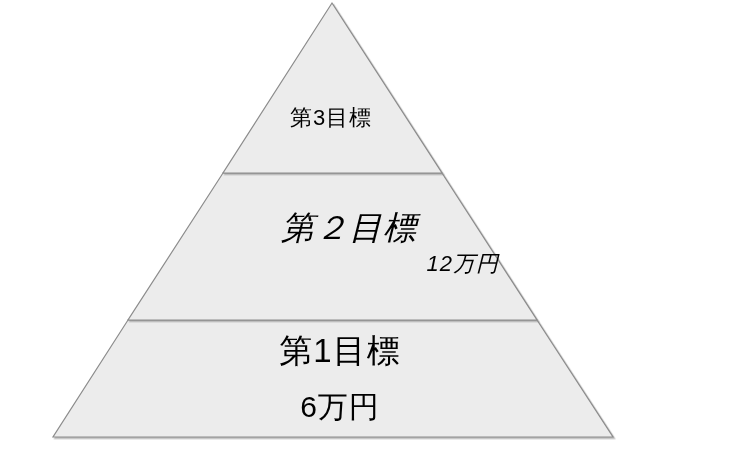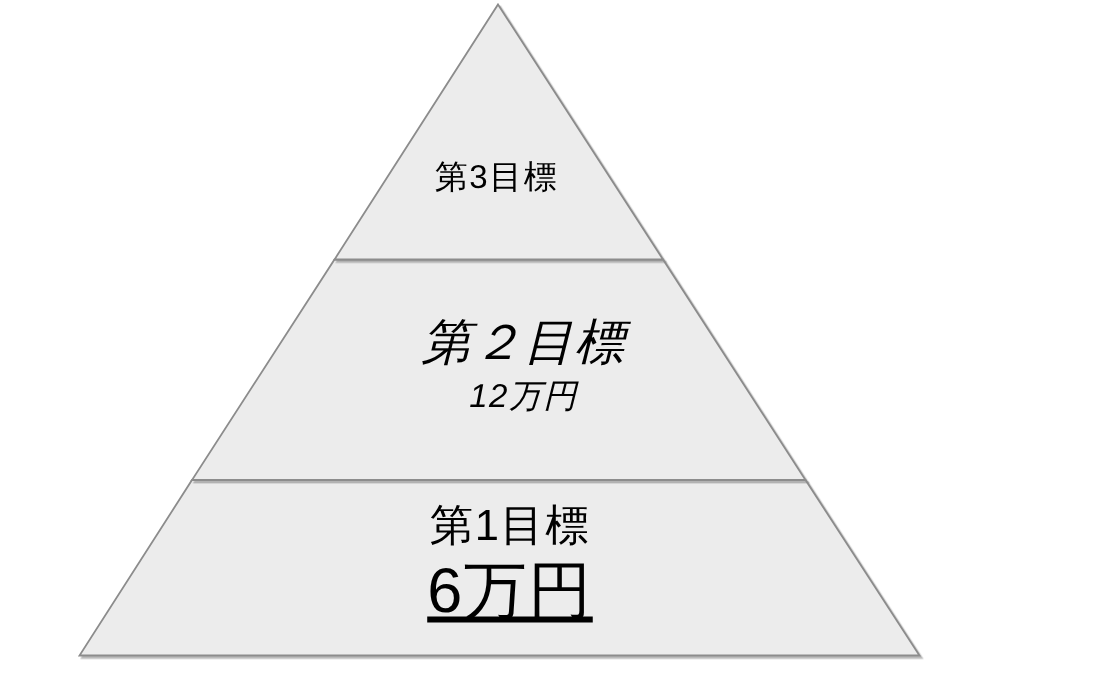--- a/index.html
+++ b/index.html
@@ -39,24 +39,24 @@
   }
   .tier-text-top    { left: 181px; top: 104px; }
   .tier-text-middle { left: 199px; top: 209px; font-style: italic; }
   .tier-text-bottom { left: 190px; top: 331px; }
 
   .line-sm  { font-size: 22px; line-height: 27px; }
 
   .tier-text-top    .amount { margin-top: 1px; }
 
   .tier-text-middle .label  { font-size: 33px; line-height: 38px; }
-  .tier-text-middle .amount { font-size: 22px; line-height: 27px; margin-top: 3px; }
+  .tier-text-middle .amount { font-size: 22px; line-height: 27px; margin-top: 3px; text-align: right; }
 
-  .tier-text-bottom .label  { font-size: 29px; line-height: 40px; }
-  .tier-text-bottom .amount { font-size: 42px; line-height: 42px; margin-top: 2px; text-decoration: underline; }
+  .tier-text-bottom .label  { font-size: 33px; line-height: 40px; }
+  .tier-text-bottom .amount { font-size: 30px; line-height: 42px; margin-top: 15px; }
 </style>
 </head>
 <body>
 
 <div class="stage">
 
   <svg class="pyramid-svg" width="736" height="463" viewBox="0 0 736 463" aria-hidden="true">
     <defs>
       <filter id="tier-shadow" x="-5%" y="-5%" width="112%" height="112%">
         <feDropShadow dx="1.6" dy="1.6" stdDeviation="0.35" flood-color="#8c8c8c" flood-opacity="0.6"></feDropShadow>

